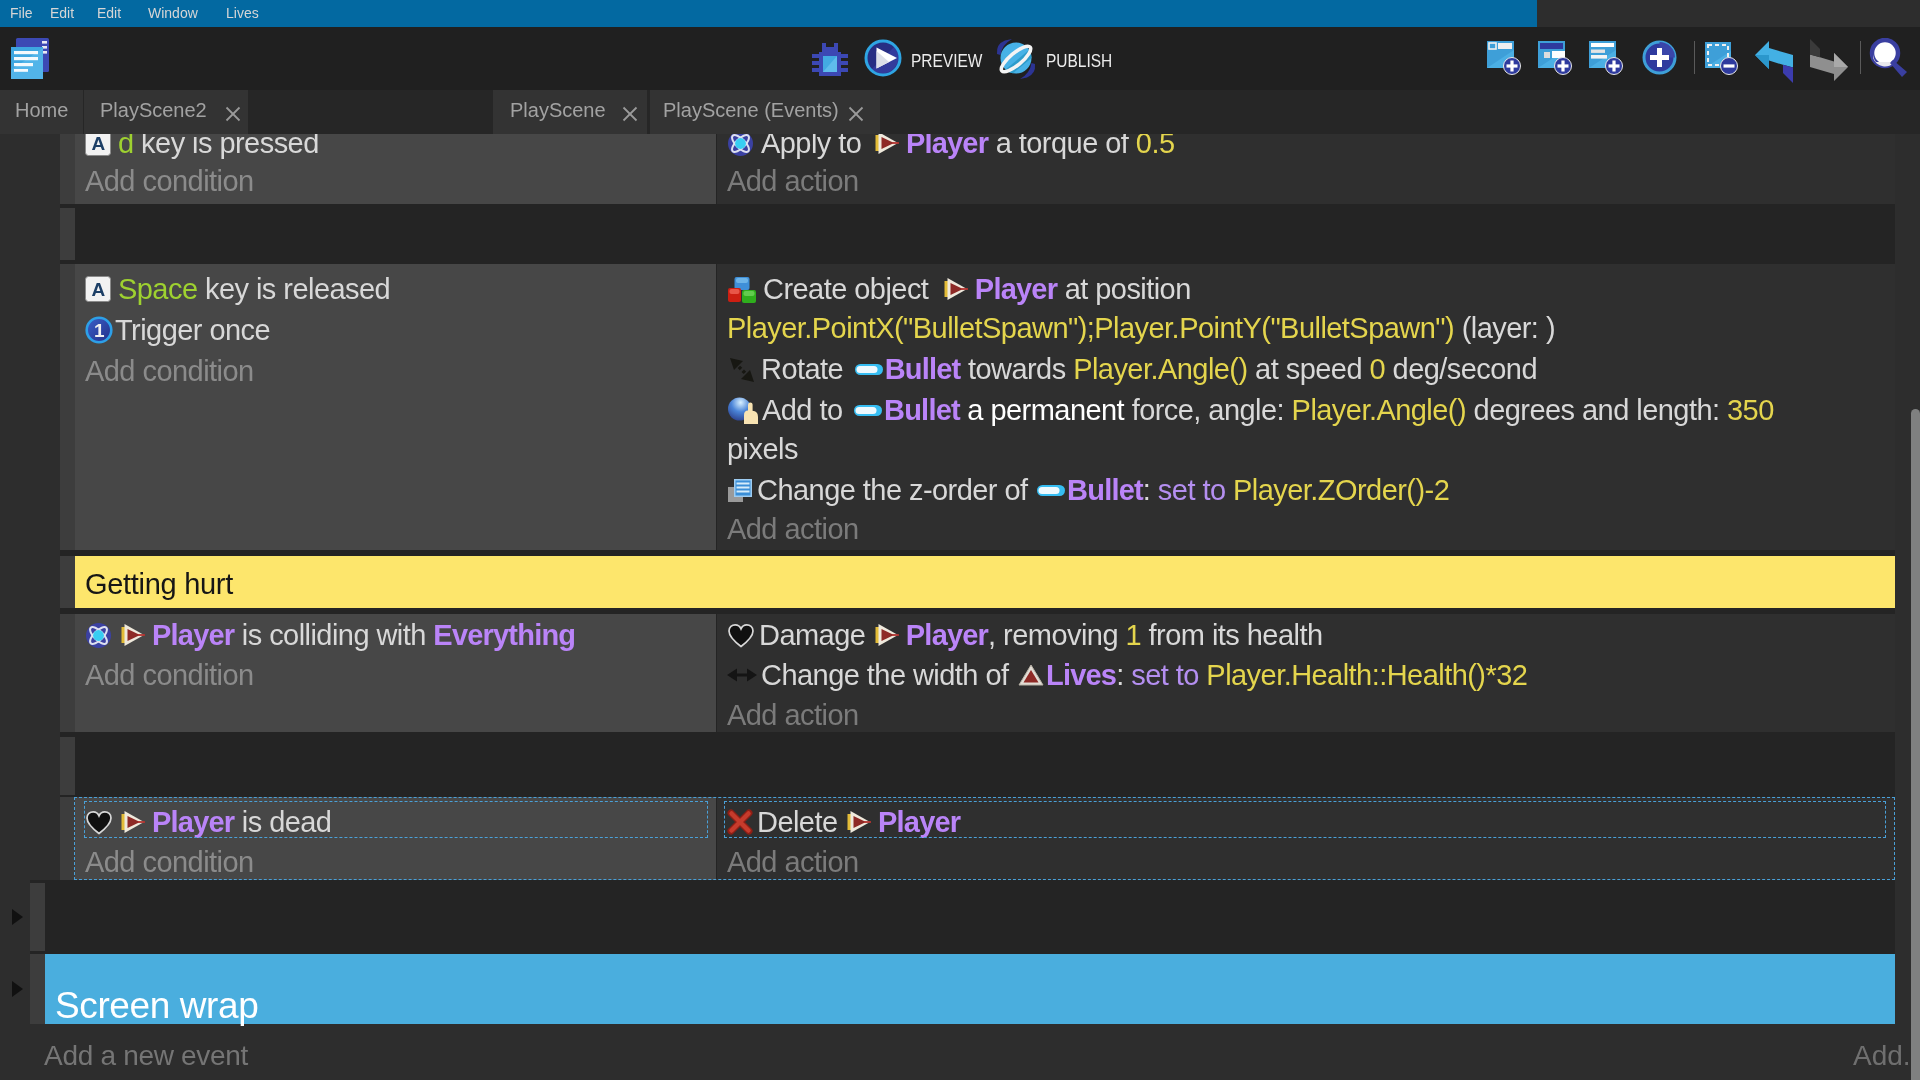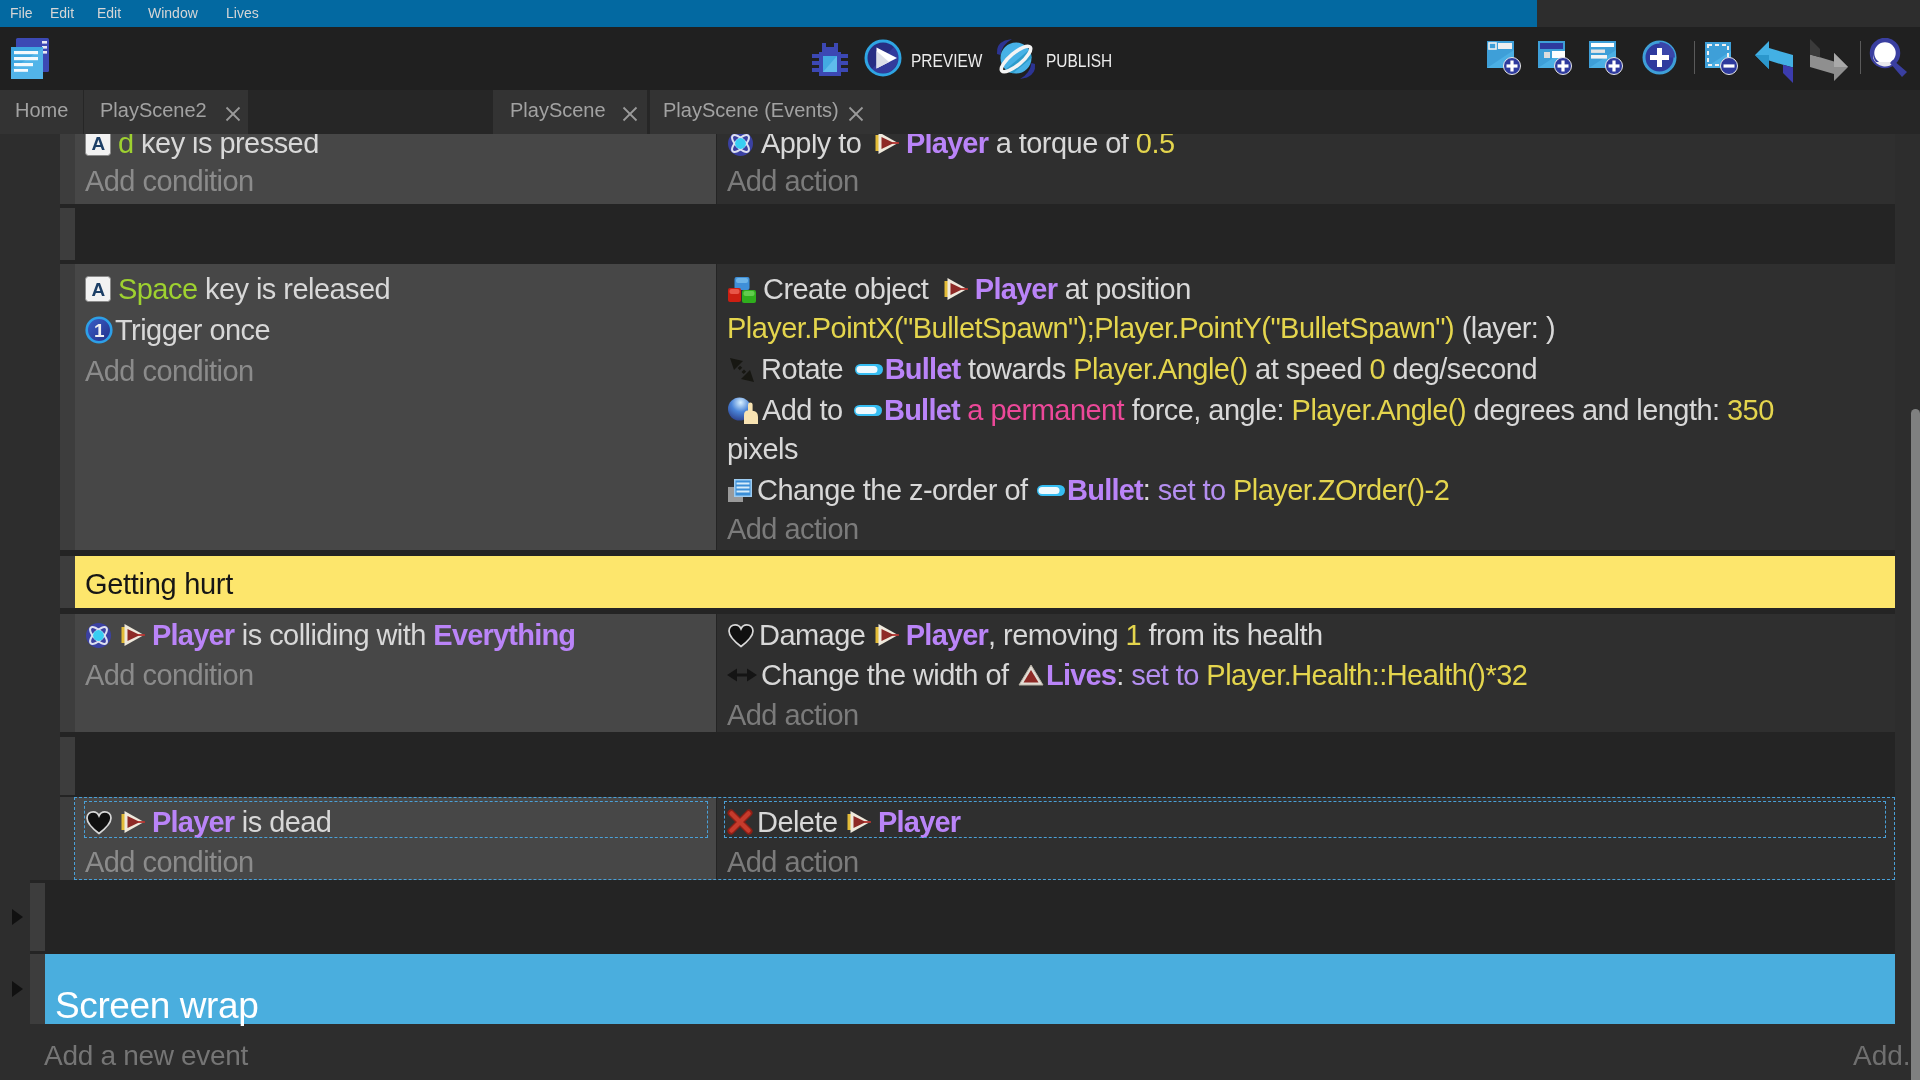--- a/index.html
+++ b/index.html
@@ -26,21 +26,21 @@
   font-size:37px; letter-spacing:-0.4px; }
 .grp span { position:absolute; left:10px; }
 .tri { position:absolute; width:0; height:0; border-top:8px solid transparent;
   border-bottom:8px solid transparent; border-left:11px solid #111111; }
 .ln { position:absolute; left:10px; height:34px; white-space:nowrap; display:flex;
   align-items:center; font-size:29px; letter-spacing:-0.55px; color:#d8d8d8; }
 .ic { display:inline-flex; align-items:center; }
 .p { color:#ba84f8; font-weight:bold; letter-spacing:-0.8px; }
 .y { color:#e4d54d; }
 .g { color:#9ed130; }
-.gp { color:#ec4899; }
+.gp { color:#ffffff; }
 .sp { color:#b48ff0; }
 .phc { color:#8b8b8b; }
 .pha { color:#7b7b7b; }
 .dash { position:absolute; border:1px dashed #4aa0d8; }
 .tbtxt { position:absolute; color:#ececec; font-size:18px; transform:scaleX(0.86); transform-origin:0 0; }
 </style></head><body>
 
 <div id="menubar">
 <span style="left:10px">File</span>
 <span style="left:50px">Edit</span>

